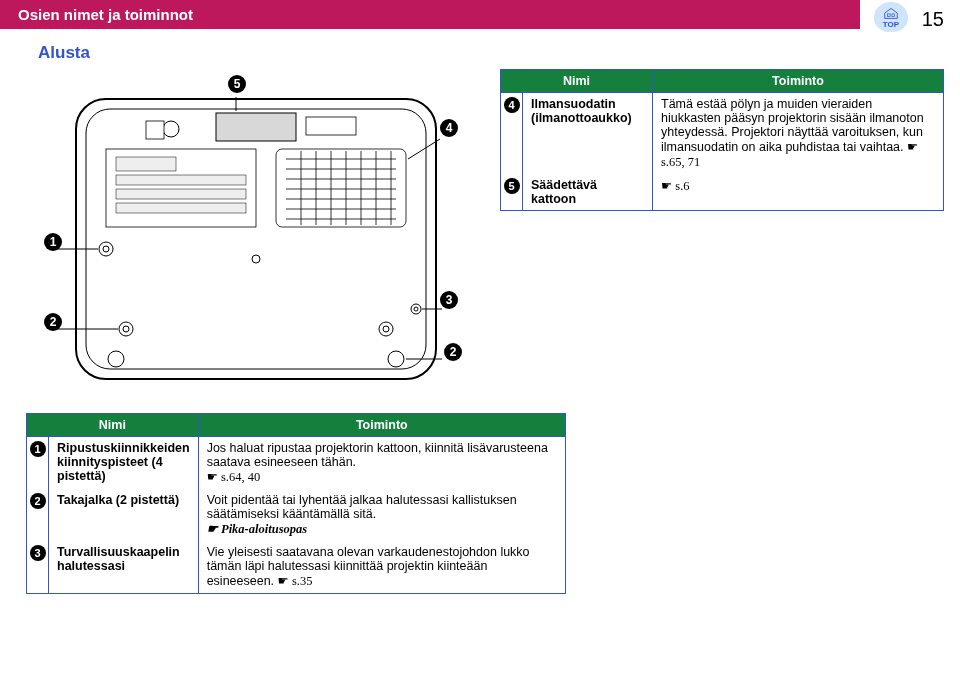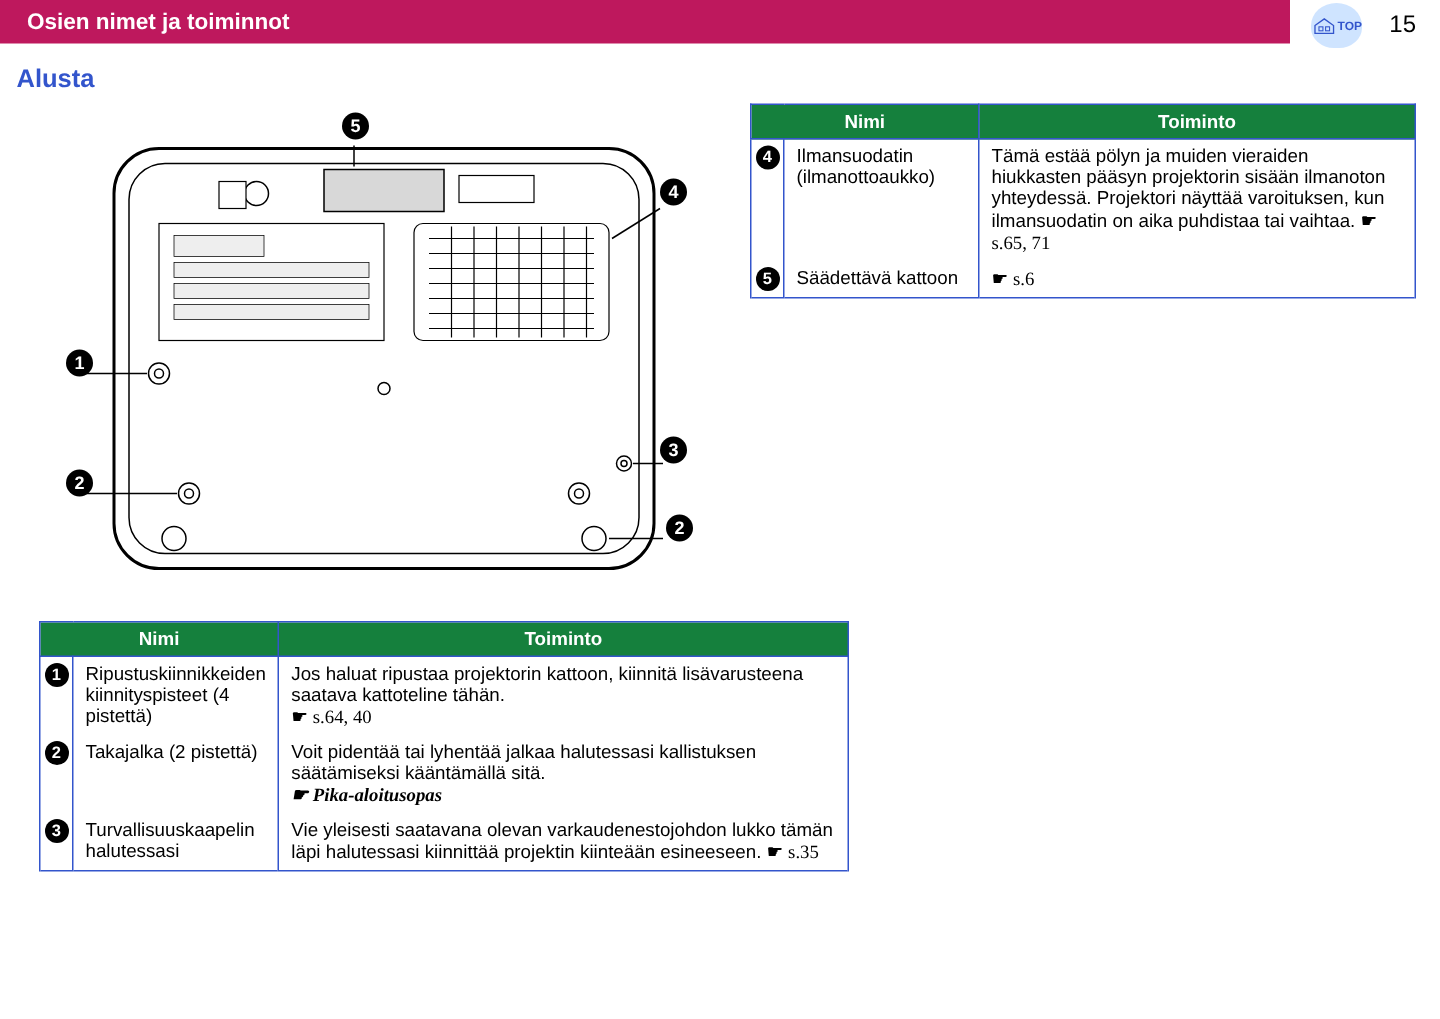--- a/index.html
+++ b/index.html
@@ -18,45 +18,45 @@
     font-size: 15px;
     padding: 6px 18px;
     width: calc(100% - 100px);
     display: flex;
     align-items: center;
   }
   .page-num {
     position: absolute;
     right: 16px;
     top: 8px;
-    font-size: 16px;
+    font-size: 20px;
     color: #000;
   }
   .top-icon {
     position: absolute;
     right: 52px;
     top: 2px;
     width: 34px;
     height: 30px;
     background: #cfe4ff;
     border-radius: 50% 50% 45% 45%;
     display: flex;
-    flex-direction: row;
+    flex-direction: column;
     align-items: center;
     justify-content: center;
     font-size: 8px;
     font-weight: bold;
     color: #3355cc;
   }
   .top-icon svg { width: 18px; height: 14px; }
   .section-title {
     color: #3355cc;
     font-weight: bold;
     font-size: 17px;
-    margin: 14px 0 6px 11px;
+    margin: 14px 0 6px 38px;
   }
   .content {
     display: flex;
     gap: 14px;
     padding: 0 16px;
     align-items: flex-start;
   }
   .diagram-col {
     width: 470px;
     position: relative;
@@ -111,21 +111,21 @@
     width: 16px;
     height: 16px;
     background: #000;
     color: #fff;
     border-radius: 50%;
     font-size: 11px;
     font-weight: bold;
     align-items: center;
     justify-content: center;
   }
-  td.name-cell { font-weight: normal; width: 130px; }
+  td.name-cell { font-weight: bold; width: 130px; }
   .hand { font-family: serif; }
   .italic { font-style: italic; font-weight: bold; }
   .bottom-table {
     margin: 10px 26px 0 26px;
     width: 540px;
   }
 </style>
 </head>
 <body>
 
@@ -254,21 +254,21 @@
 <table class="bottom-table">
   <tbody>
       <tr>
     <th colspan="2">Nimi</th>
     <th>Toiminto</th>
   </tr>
   <tr>
     <td class="num-cell"><span class="num-badge">1</span></td>
     <td class="name-cell">Ripustuskiinnikkeiden kiinnityspisteet (4 pistettä)</td>
     <td>
-      <span>Jos haluat ripustaa projektorin kattoon, kiinnitä lisävarusteena saatava kattoteline tähän.</span><br>
+      <span>Jos haluat ripustaa projektorin kattoon, kiinnitä lisävarusteena saatava esineeseen tähän.</span><br>
       <span class="hand">☛ s.64, 40</span>
     </td>
   </tr>
   <tr>
     <td class="num-cell"><span class="num-badge">2</span></td>
     <td class="name-cell">Takajalka (2 pistettä)</td>
     <td>
       <span>Voit pidentää tai lyhentää jalkaa halutessasi kallistuksen säätämiseksi kääntämällä sitä.</span><br>
       <span class="hand italic">☛ Pika-aloitusopas</span>
     </td>

